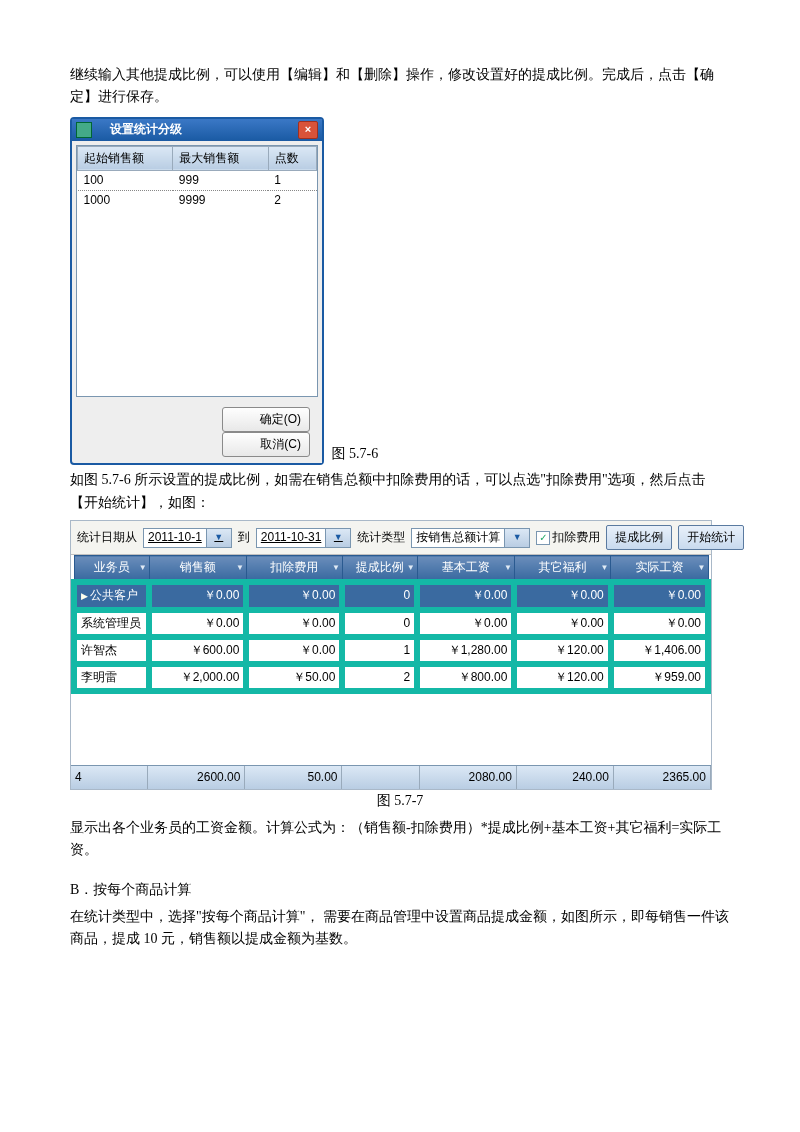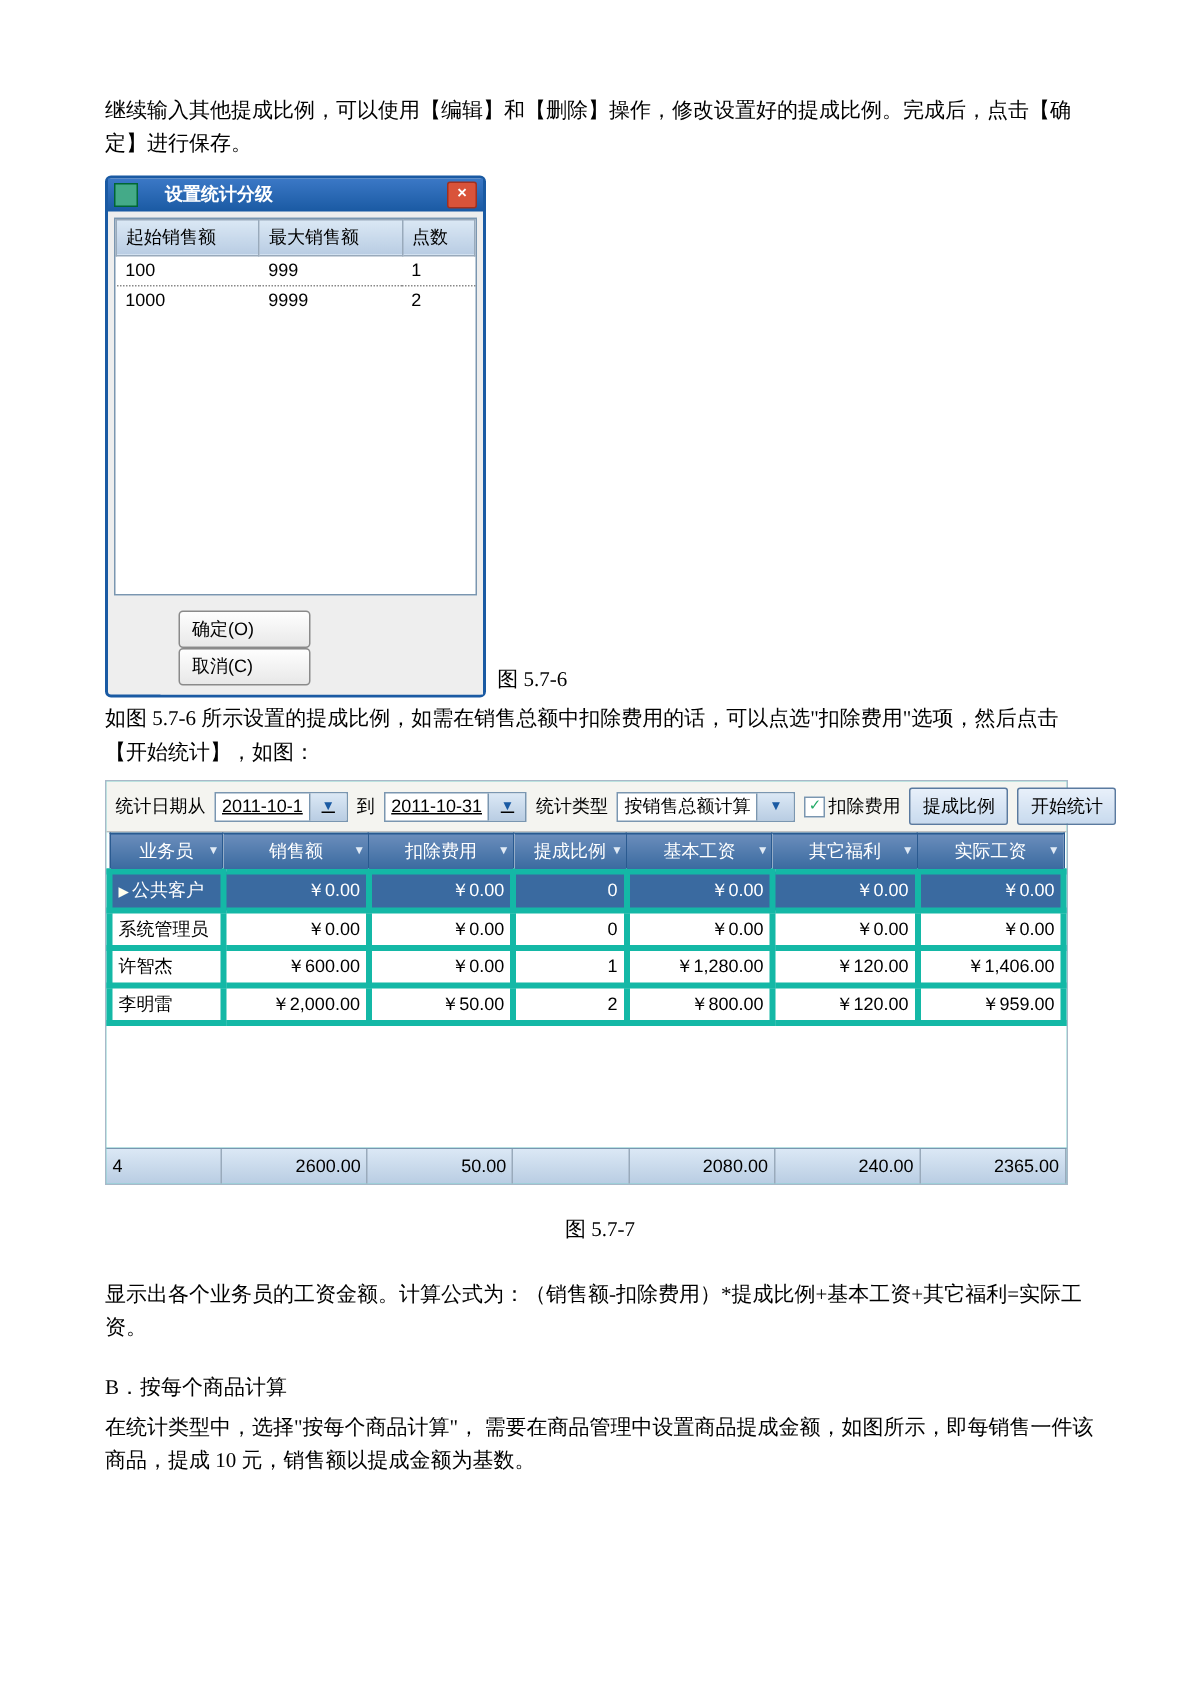--- a/index.html
+++ b/index.html
@@ -8,21 +8,21 @@
     font-family: "SimSun", "宋体", serif;
     font-size: 14px;
     color: #000;
     background: #fff;
     width: 660px;
     line-height: 1.6;
   }
   p { margin: 4px 0; }
   .fig-row { position: relative; }
   .fig-label-inline { display: inline-block; vertical-align: bottom; margin-left: 4px; }
-  .fig-label-center { text-align: center; margin: 20px 0; }
+  .fig-label-center { text-align: center; margin: 0 0; }
 
   
   .dialog1 {
     width: 250px;
     border: 2px solid #1a5aa3;
     border-radius: 4px;
     background: #eee;
     font-family: "SimSun", sans-serif;
     font-size: 12px;
     margin-top: 4px;
@@ -55,21 +55,21 @@
     border: 1px solid #7a96b0; background: #fff; height: 250px;
   }
   .d1-table { width: 100%; border-collapse: collapse; font-size: 12px; }
   .d1-table thead th {
     background: linear-gradient(#dbe8f5, #b9cde3);
     border: 1px solid #9ab; text-align: left; padding: 2px 6px; font-weight: normal;
   }
   .d1-table tbody td { padding: 0 6px; border: none; }
   .d1-table tbody tr:first-child td { border-top: 1px dotted #888; border-bottom: 1px dotted #888; }
   .d1-buttons {
-    padding: 6px; text-align: left; background: #eee; margin-left: 35px;
+    padding: 6px; text-align: right; background: #eee; margin-left: 35px;
   }
   .xp-btn {
     display: inline-block; min-width: 70px; padding: 2px 8px;
     border: 1px solid #8a8a8a; border-radius: 3px;
     background: linear-gradient(#fefefe, #e8e8e8);
     font-size: 12px; margin: 0 6px; cursor: pointer;
   }
 
   
   .panel2 {
@@ -118,21 +118,21 @@
   .p2-grid { width: 100%; border-collapse: collapse; font-size: 12px; }
   .p2-grid thead th {
     background: linear-gradient(#6a8dbb, #3a6aa0);
     color: #fff; border: 1px solid #2a5a90; padding: 2px 4px; font-weight: normal;
     position: relative; text-align: center;
   }
   .p2-grid thead th .filter-arrow {
     position: absolute; right: 2px; top: 50%; transform: translateY(-50%);
     font-size: 8px; color: #e0eaf5;
   }
-  .p2-grid tbody td { border: 4px solid #14b8a6; padding: 1px 4px; text-align: right; }
+  .p2-grid tbody td { border: 6px solid #14b8a6; padding: 1px 4px; text-align: right; }
   .p2-grid tbody td:first-child { text-align: left; }
   .p2-grid tbody tr.sel td { background: #3a6aa0; color: #fff; }
   .p2-grid tbody tr.sel td:first-child .row-arrow { color: #ffe; font-size: 9px; margin-right:2px; }
 
   .p2-footer {
     background: linear-gradient(#dbe8f5, #b9cde3);
     border-top: 1px solid #7a96b0;
     display: flex;
     font-size: 12px;
   }

